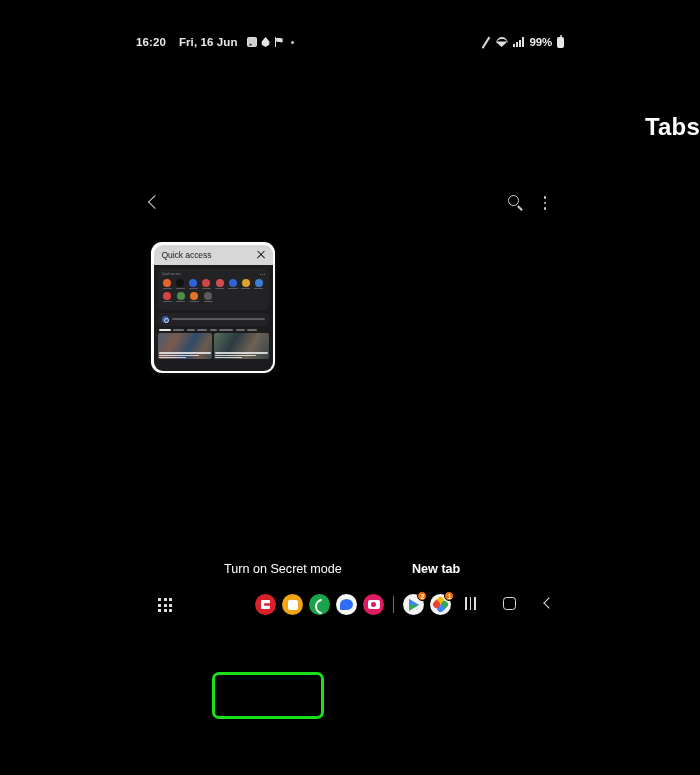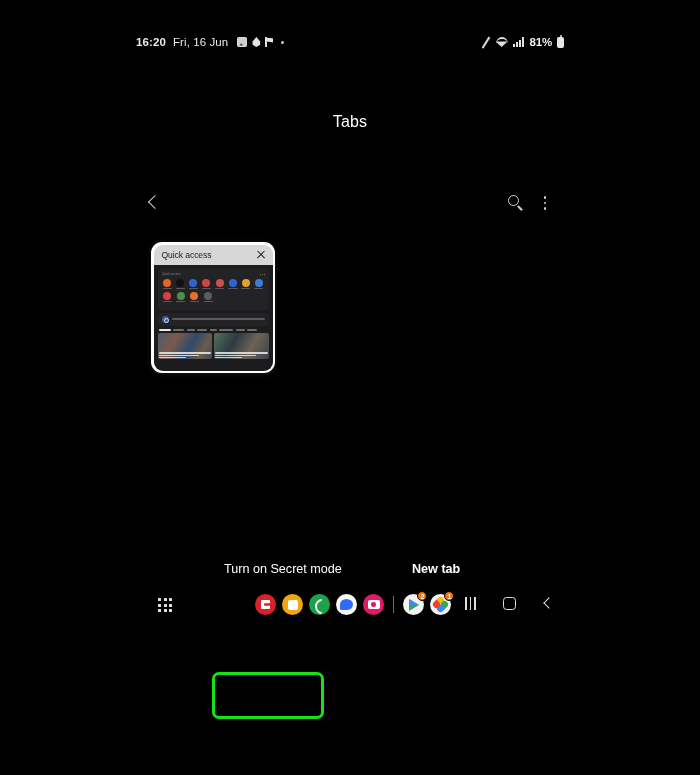--- a/index.html
+++ b/index.html
@@ -10,21 +10,21 @@
     font-family: "Liberation Sans", sans-serif;
     overflow: hidden;
   }
   #screen { position: relative; width: 700px; height: 650px; background: #000; }
 
   
   .statusbar { position: absolute; top: 36px; left: 0; width: 700px; height: 20px; }
   .sb-left { position: absolute; left: 136px; top: 0; display: flex; align-items: center; gap: 7px;
              color: #e9e9e9; font-size: 11.5px; letter-spacing: .1px; white-space: nowrap; }
   .sb-time { font-weight: 600; }
-  .sb-date { font-weight: 400; }
+  .sb-date { font-weight: 700; margin-left: 6px; }
   .sb-icons { display: flex; align-items: center; gap: 4px; margin-left: 2px; }
   .sb-ic { width: 10px; height: 10px; display: inline-block; position: relative; }
   .ic-gallery { border: 1.4px solid #dedede; border-radius: 1.5px; background: #cfcfcf; }
   .ic-gallery::after { content: ""; position: absolute; left: 1px; bottom: 0.5px; width: 6px; height: 3px;
                        background: #333; clip-path: polygon(0 100%, 35% 25%, 60% 100%); }
   .ic-drop { background: #e4e4e4; clip-path: polygon(50% 0, 88% 45%, 88% 78%, 50% 100%, 12% 78%, 12% 45%); }
   .ic-flag { width: 9px; height: 10px; }
   .ic-flag::before { content: ""; position: absolute; left: 0; top: 0; width: 1.6px; height: 10px; background: #e2e2e2; }
   .ic-flag::after  { content: ""; position: absolute; left: 1.6px; top: 0.5px; width: 6.5px; height: 5px;
                      background: #e2e2e2; clip-path: polygon(0 0, 100% 20%, 100% 100%, 0 78%); }
@@ -44,22 +44,22 @@
   .ic-signal i { width: 2px; background: #e0e0e0; display: block; }
   .ic-signal i:nth-child(1) { height: 3px; }
   .ic-signal i:nth-child(2) { height: 5px; }
   .ic-signal i:nth-child(3) { height: 7.5px; }
   .ic-signal i:nth-child(4) { height: 10px; }
   .sb-batt-txt { font-weight: 600; letter-spacing: -.2px; }
   .ic-batt { width: 7px; height: 11px; border: 1.3px solid #e6e6e6; border-radius: 1.5px; position: relative; background: #e6e6e6; }
   .ic-batt::before { content: ""; position: absolute; left: 1.6px; top: -2.6px; width: 2.6px; height: 1.6px; background: #e6e6e6; border-radius: 1px; }
 
   
-  .page-title { position: absolute; top: 113px; left: 0; width: 700px; text-align: center;
-                color: #fff; font-size: 16px; font-weight: 400; letter-spacing: .2px; }
+  .page-title { position: absolute; top: 113px; left: 0; width: 700px; text-align: right;
+                color: #fff; font-size: 24px; font-weight: 700; letter-spacing: .2px; }
 
   
   .toolbar { position: absolute; top: 189px; left: 136px; width: 428px; height: 28px; }
   .tb-back { position: absolute; left: 6px; top: 2px; width: 22px; height: 24px; cursor: pointer; }
   .tb-back::after { content: ""; position: absolute; left: 8px; top: 6px; width: 9px; height: 9px;
                     border-left: 1.7px solid #cfcfcf; border-bottom: 1.7px solid #cfcfcf; transform: rotate(45deg); }
   .tb-search { position: absolute; right: 38px; top: 4px; width: 20px; height: 20px; cursor: pointer; }
   .tb-search .lens { position: absolute; left: 2px; top: 2px; width: 11px; height: 11px;
                      border: 1.5px solid #cfcfcf; border-radius: 50%; }
   .tb-search .handle { position: absolute; left: 12px; top: 12px; width: 6px; height: 1.6px;
@@ -192,21 +192,21 @@
     </div>
     <div class="sb-right">
       <span class="ic-slash"></span>
       <span class="ic-wifi"></span>
       <span class="ic-signal">
           <i></i>
           <i></i>
           <i></i>
           <i></i>
         </span>
-      <span class="sb-batt-txt">81%</span>
+      <span class="sb-batt-txt">99%</span>
       <span class="ic-batt"></span>
     </div>
   </div>
 
   <div class="page-title">Tabs</div>
 
   <div class="toolbar">
     <div class="tb-back"></div>
     <div class="tb-search">
       <span class="lens"></span>

